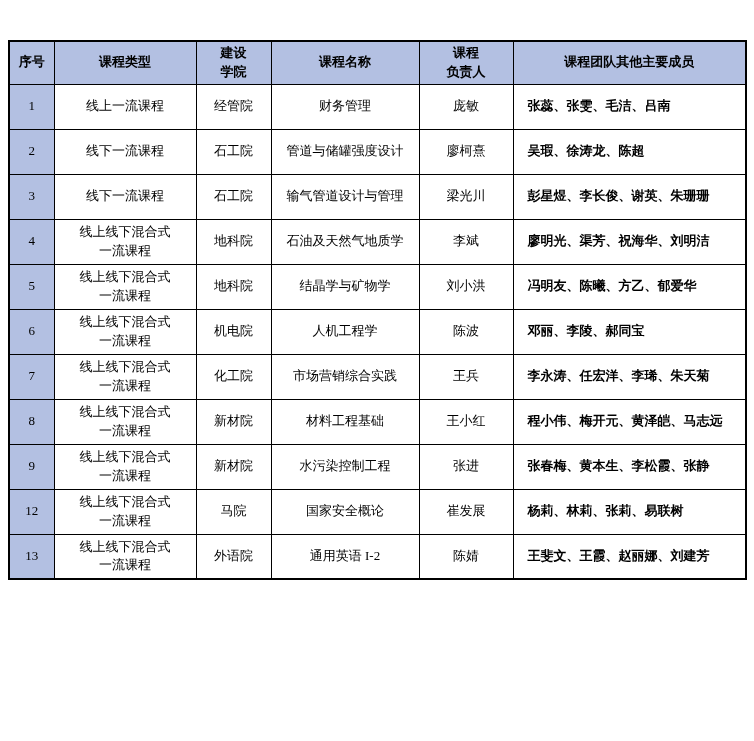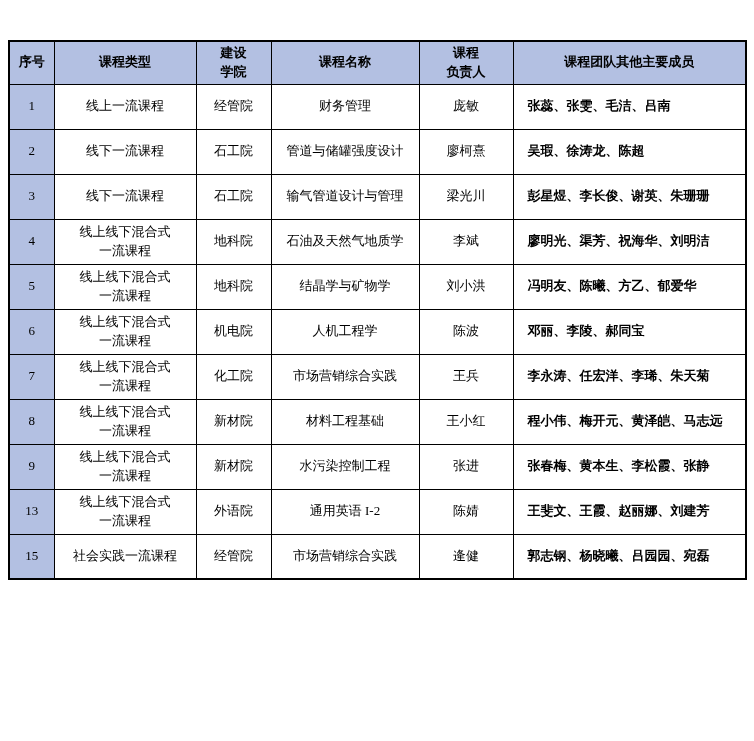--- a/index.html
+++ b/index.html
@@ -152,31 +152,32 @@
         <tr>
           <td class="cell-no">9</td>
           <td class="cell-type">线上线下混合式
 一流课程</td>
           <td class="cell-college">新材院</td>
           <td class="cell-course">水污染控制工程</td>
           <td class="cell-leader">张进</td>
           <td class="cell-members">张春梅、黄本生、李松霞、张静</td>
         </tr>
         <tr>
+          <td class="cell-no">12</td>
+          <td class="cell-type">线上线下混合式
+一流课程</td>
+          <td class="cell-college">马院</td>
+          <td class="cell-course">国家安全概论</td>
+          <td class="cell-leader">崔发展</td>
+          <td class="cell-members">杨莉、林莉、张莉、易联树</td>
+        </tr>
+        <tr>
           <td class="cell-no">13</td>
           <td class="cell-type">线上线下混合式
 一流课程</td>
           <td class="cell-college">外语院</td>
           <td class="cell-course">通用英语 I-2</td>
           <td class="cell-leader">陈婧</td>
           <td class="cell-members">王斐文、王霞、赵丽娜、刘建芳</td>
         </tr>
-        <tr>
-          <td class="cell-no">15</td>
-          <td class="cell-type">社会实践一流课程</td>
-          <td class="cell-college">经管院</td>
-          <td class="cell-course">市场营销综合实践</td>
-          <td class="cell-leader">逄健</td>
-          <td class="cell-members">郭志钢、杨晓曦、吕园园、宛磊</td>
-        </tr>
       </tbody>
   </table>
 </div>
 
 </body></html>

